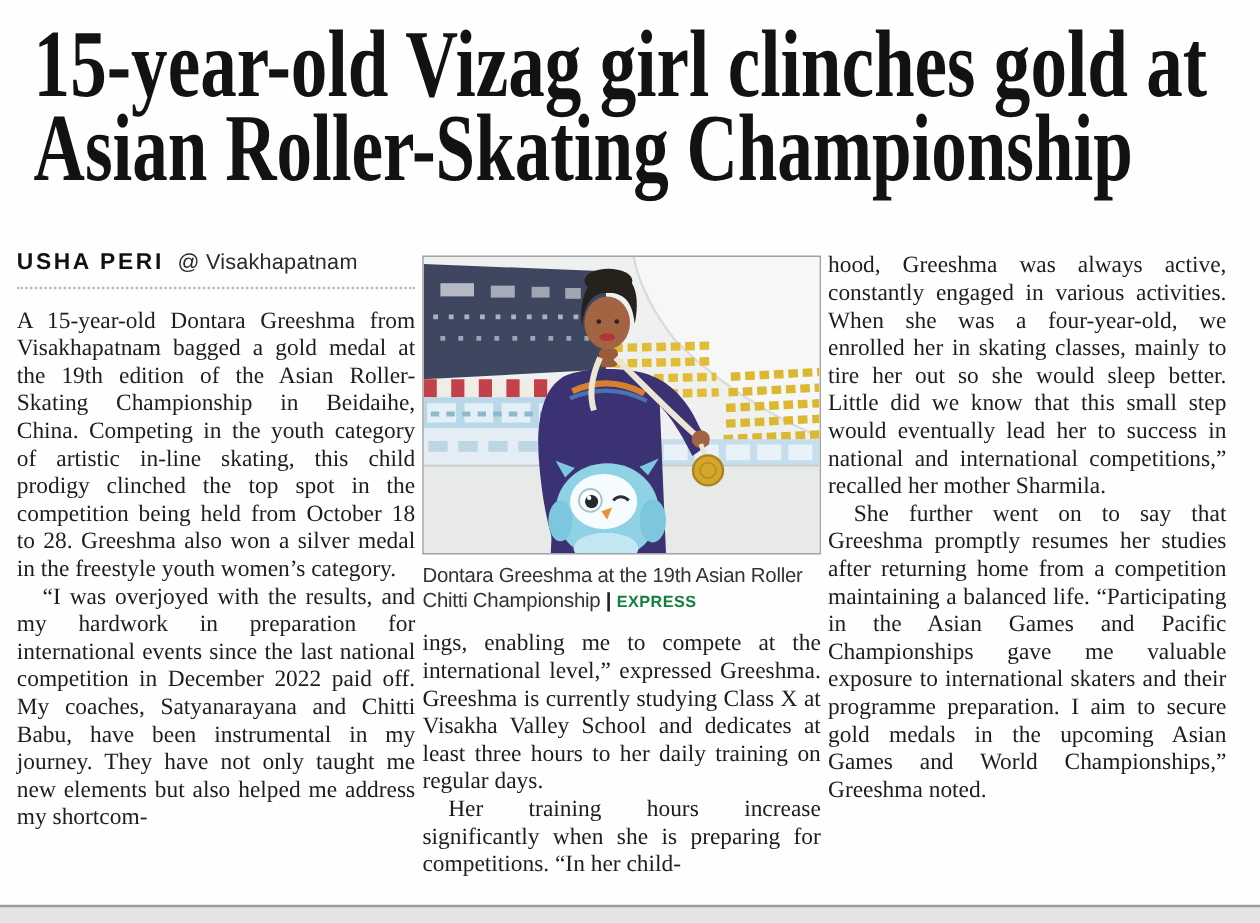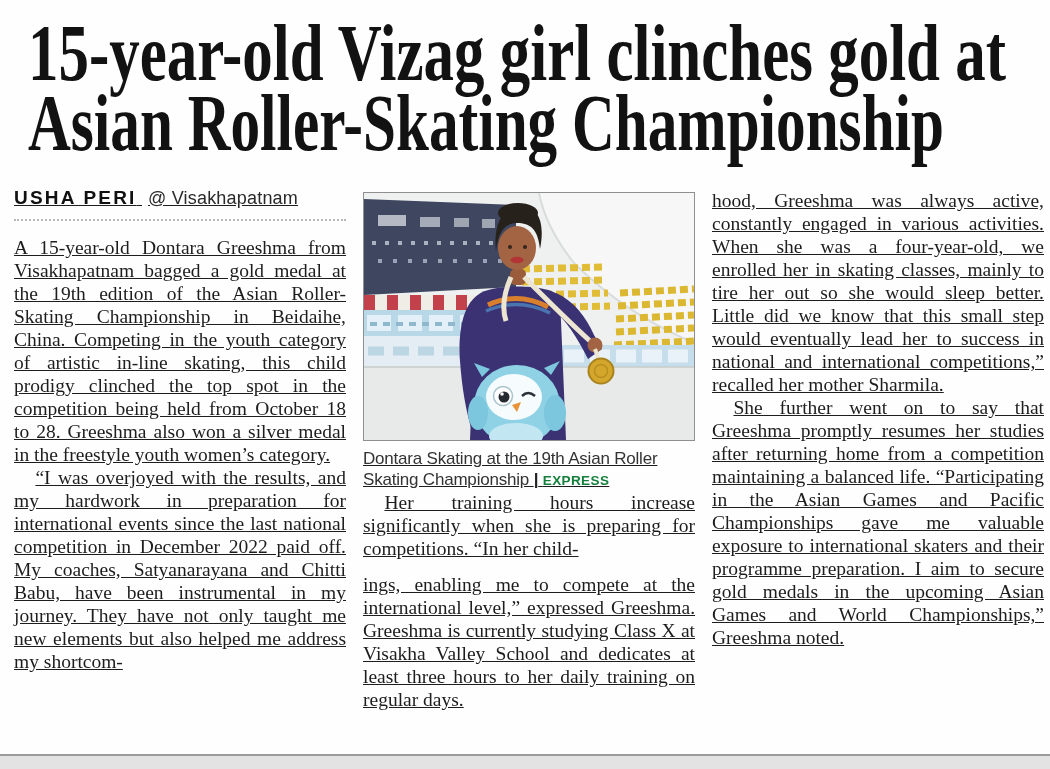--- a/index.html
+++ b/index.html
@@ -12,23 +12,22 @@
   }
   .headline-wrap { margin:10px 14px 0 26px; }
   .hl {
     font-family:"Liberation Serif", serif;
     font-weight:bold;
     font-size:80px;
     fill:#121212;
   }
   .cols {
     display:flex;
-    gap:17px;
-    margin:14px 14px 0 14px;
-    text-decoration:underline;
+    gap:6px;
+    margin:34px 14px 0 14px;
   }
   .col {
     flex:0 0 332px;
     width:332px;
     font-size:19.5px;
     line-height:23px;
     text-align:justify;
   }
   .byline {
     font-family:"Liberation Sans", sans-serif;
@@ -184,26 +183,26 @@
             <ellipse cx="152" cy="243" rx="27" ry="13" fill="#c2e7f2"></ellipse>
           </g>
           <circle cx="231" cy="152" r="7.5" fill="#a26442"></circle>
           <line x1="231" y1="156" x2="236" y2="170" stroke="#ece5d2" stroke-width="4"></line>
           <circle cx="237" cy="178" r="12.5" stroke="#a9831d" stroke-width="2" fill="#d4a72c"></circle>
           <circle cx="237" cy="178" r="6.5" fill="none" stroke="#b8901f" stroke-width="1.5"></circle>
         </g>
       </svg>
     </figure>
     <figcaption class="caption">
-      <span>Dontara Skating at the 19th Asian Roller Skating Championship</span>
+      <span>Dontara Greeshma at the 19th Asian Roller Chitti Championship</span>
       <span class="sep">|</span>
       <span class="credit">EXPRESS</span>
     </figcaption>
+    <p class="para first">ings, enabling me to compete at the international level,” expressed Greeshma. Greeshma is currently studying Class X at Visakha Valley School and dedicates at least three hours to her daily training on regular days.</p>
     <p class="para indent">Her training hours increase significantly when she is preparing for competitions. “In her child-</p>
-    <p class="para first">ings, enabling me to compete at the international level,” expressed Greeshma. Greeshma is currently studying Class X at Visakha Valley School and dedicates at least three hours to her daily training on regular days.</p>
   </section>
 
   <section class="col col3">
     <p class="para">hood, Greeshma was always active, constantly engaged in various activities. When she was a four-year-old, we enrolled her in skating classes, mainly to tire her out so she would sleep better. Little did we know that this small step would eventually lead her to success in national and international competitions,” recalled her mother Sharmila.</p>
     <p class="para indent">She further went on to say that Greeshma promptly resumes her studies after returning home from a competition maintaining a balanced life. “Participating in the Asian Games and Pacific Championships gave me valuable exposure to international skaters and their programme preparation. I aim to secure gold medals in the upcoming Asian Games and World Championships,” Greeshma noted.</p>
   </section>
 
 </main>
 
 <div class="bottom-strip"></div>

